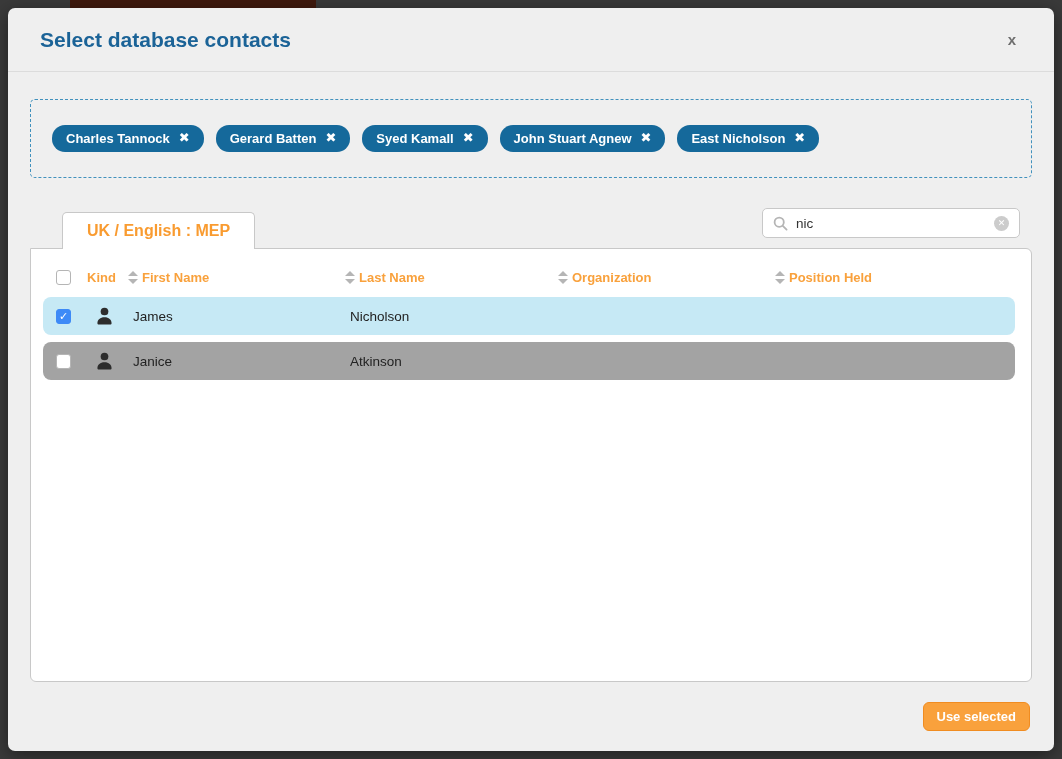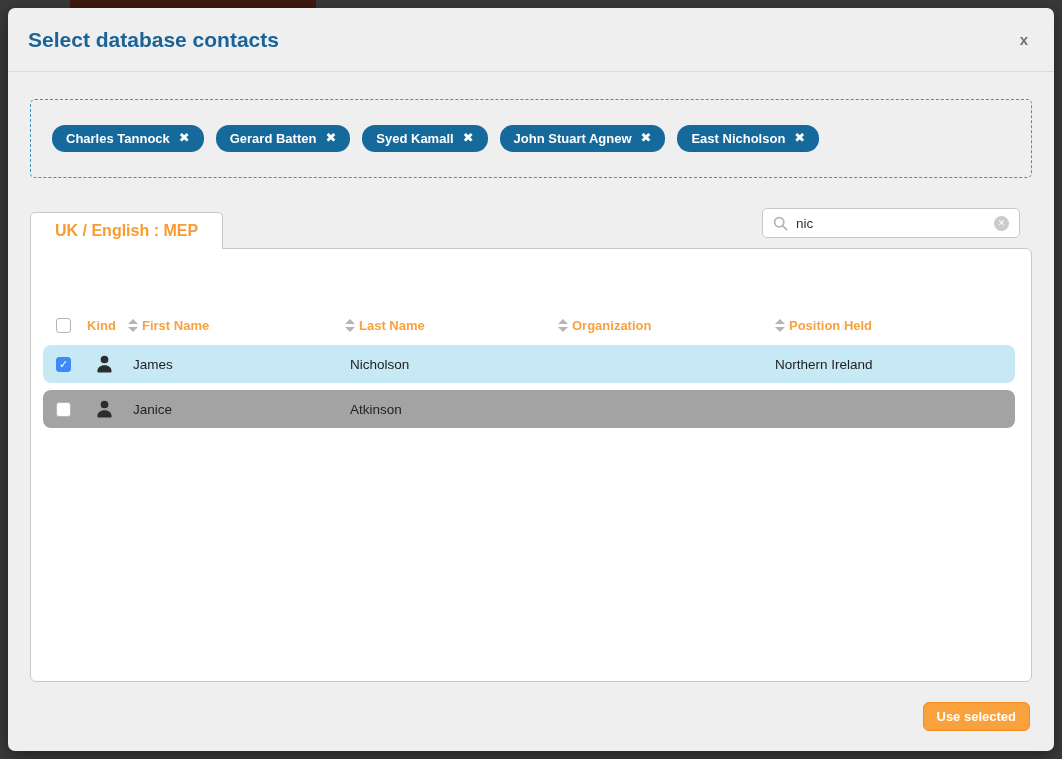--- a/index.html
+++ b/index.html
@@ -13,21 +13,21 @@
   .backdrop-strip {
     position: absolute; top: 0; left: 70px; width: 246px; height: 8px;
     background: #401a0e;
   }
   .modal {
     position: absolute; top: 8px; left: 8px; width: 1046px; height: 743px;
     background: #efefef; border-radius: 7px; overflow: hidden;
     box-shadow: 0 4px 18px rgba(0,0,0,.45);
   }
   .modal-header {
-    height: 64px; padding: 0 20px;
+    height: 64px; padding: 0 32px;
     display: flex; align-items: center; justify-content: space-between;
     border-bottom: 1px solid #dcdcdc;
   }
   .modal-title { color: #1b6397; font-size: 21px; font-weight: bold; }
   .modal-close {
     color: #6e6e6e; font-size: 15px; font-weight: bold; cursor: pointer;
     padding: 4px 6px; line-height: 1;
   }
   .modal-body { padding: 27px 22px 0; position: relative; height: 679px; }
 
@@ -39,21 +39,21 @@
   }
   .chip {
     background: #15699b; color: #fff; font-size: 13px; font-weight: bold;
     padding: 6px 14px; border-radius: 13px; display: inline-flex;
     gap: 9px; white-space: nowrap; cursor: pointer;
     height: 27px;
   }
   .chip .remove-x { font-size: 13px; line-height: 1; }
 
   
-  .tabbar { position: relative; height: 40px; margin-top: 30px; }
+  .tabbar { position: relative; height: 40px; margin-top: 30px; margin-left: 32px; }
   .tab {
     position: absolute; left: 0; bottom: -1px; z-index: 2;
     background: #fff; border: 1px solid #c8c8c8; border-bottom: none;
     border-radius: 5px 5px 0 0; padding: 0 24px; height: 37px;
     display: flex; align-items: center;
     color: #f99b30; font-size: 16px; font-weight: bold; cursor: pointer;
   }
   .searchbox {
     position: absolute; right: 12px; top: 0; width: 258px; height: 30px;
     background: #fff; border: 1px solid #c8c8c8; border-radius: 5px;
@@ -76,21 +76,21 @@
     position: relative; z-index: 1;
     background: #fff; border: 1px solid #c8c8c8;
     border-radius: 0 6px 6px 6px;
     height: 434px; padding: 0 16px 0 12px;
   }
   .tgrid {
     display: grid;
     grid-template-columns: 44px 41px 217px 213px 217px 1fr;
     align-items: center;
   }
-  .thead { padding: 21px 0 12px; color: #f9a13c; font-size: 13px; font-weight: bold; margin-top: 48px; }
+  .thead { padding: 21px 0 12px; color: #f9a13c; font-size: 13px; font-weight: bold; }
   .th { display: flex; align-items: center; }
   .sort-icon { display: inline-flex; flex-direction: column; gap: 3px; margin-right: 4px; }
   .sort-icon .up {
     width: 0; height: 0; border-left: 5px solid transparent;
     border-right: 5px solid transparent; border-bottom: 5px solid #b5b5b5;
   }
   .sort-icon .dn {
     width: 0; height: 0; border-left: 5px solid transparent;
     border-right: 5px solid transparent; border-top: 5px solid #b5b5b5;
   }
@@ -218,21 +218,20 @@
         </div>
         <div class="kind-cell">
           <svg class="person-glyph" width="21" height="21" viewBox="0 0 24 24">
             <circle cx="12" cy="6.3" r="4.4" fill="#2d2d2d"></circle>
             <path d="M12,12.8 c-4.9,0 -8.1,2.8 -8.1,6.9 0,0.9 0.7,1.5 1.5,1.5 h13.2 c0.9,0 1.5,-0.6 1.5,-1.5 0,-4.1 -3.2,-6.9 -8.1,-6.9 z" fill="#2d2d2d"></path>
           </svg>
         </div>
         <div class="cell-pad">James</div>
         <div class="cell-pad">Nicholson</div>
         <div class="cell-pad"></div>
-        <div>Northern Ireland</div>
       </div>
 
       <div class="tgrid row">
         <div class="cb-cell">
           <span class="checkbox"></span>
         </div>
         <div class="kind-cell">
           <svg class="person-glyph" width="21" height="21" viewBox="0 0 24 24">
             <circle cx="12" cy="6.3" r="4.4" fill="#2d2d2d"></circle>
             <path d="M12,12.8 c-4.9,0 -8.1,2.8 -8.1,6.9 0,0.9 0.7,1.5 1.5,1.5 h13.2 c0.9,0 1.5,-0.6 1.5,-1.5 0,-4.1 -3.2,-6.9 -8.1,-6.9 z" fill="#2d2d2d"></path>

